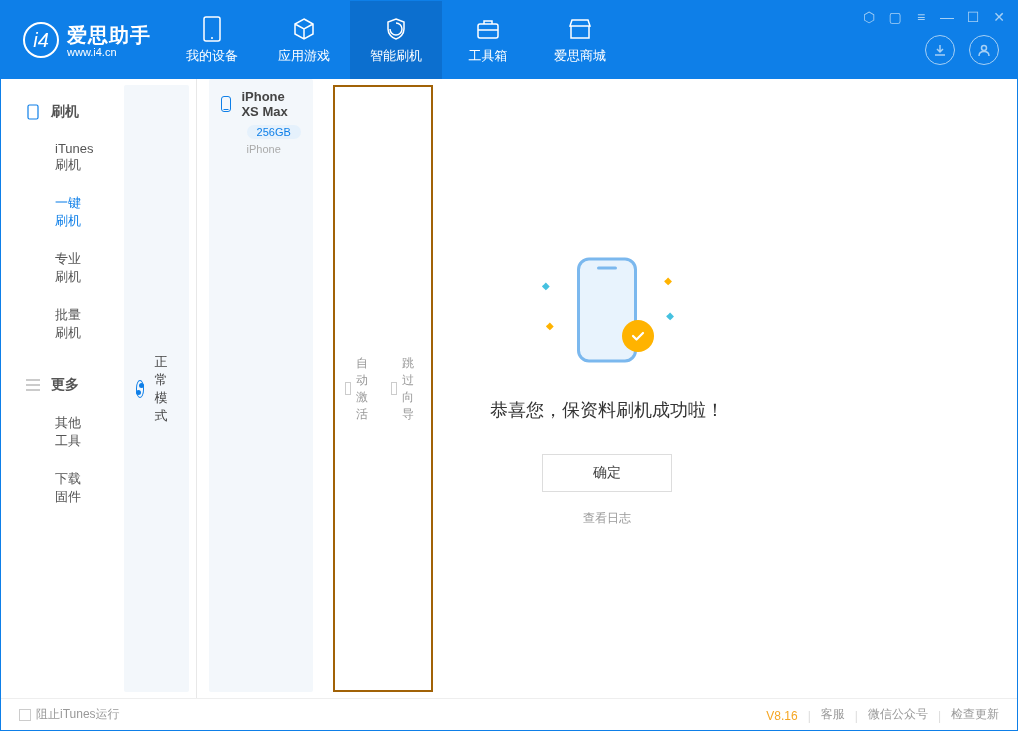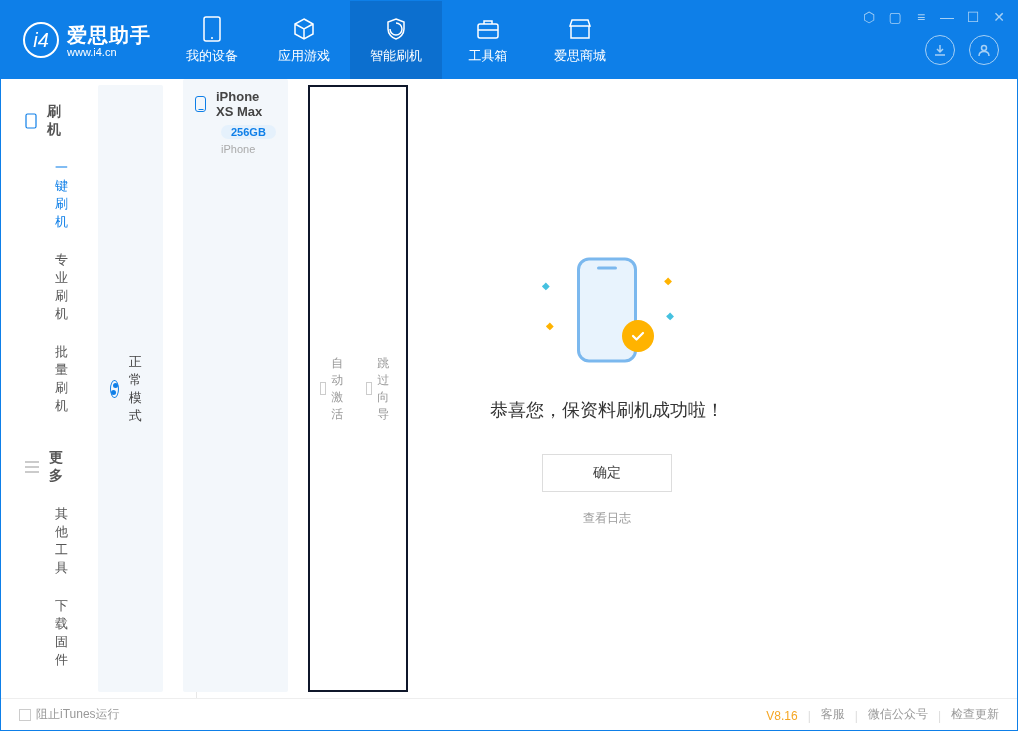--- a/index.html
+++ b/index.html
@@ -28,23 +28,23 @@
 .side-spacer { height: 18px; }
 .mode-box { margin: 6px 10px; background: #f3f7fb; border-radius: 2px; padding: 10px 12px; display: flex; align-items: center; font-size: 13px; color: #444; }
 .mode-box .mico { width: 18px; height: 18px; border: 1.5px solid #0e7fe8; border-radius: 50%; margin-right: 10px; position: relative; }
 .mode-box .mico::before, .mode-box .mico::after { content: ''; position: absolute; background: #0e7fe8; border-radius: 50%; }
 .mode-box .mico::before { width: 5px; height: 5px; top: 2px; left: 2px; }
 .mode-box .mico::after { width: 5px; height: 5px; bottom: 2px; right: 2px; }
 .device-box { margin: 0 10px 6px; background: #f3f7fb; border-radius: 2px; padding: 10px 12px; }
 .device-box .dh { display: flex; align-items: center; font-size: 13px; color: #444; font-weight: bold; }
 .device-box .dico { width: 16px; height: 16px; border: 1.5px solid #0e7fe8; border-radius: 3px; margin-right: 10px; position: relative; }
 .device-box .dico::after { content:''; position:absolute; bottom:1px; left:50%; width:5px; height:1.5px; background:#0e7fe8; transform:translateX(-50%); }
-.storage-badge { display: inline-block; background: #e5f1fc; color: #0e7fe8; font-size: 11px; padding: 1px 10px; border-radius: 10px; margin: 6px 0 2px 26px; font-weight: bold; }
+.storage-badge { display: inline-block; background: #e5f1fc; color: #0e7fe8; font-size: 11px; padding: 1px 10px; border-radius: 10px; margin: 6px 0 2px 26px; }
 .device-sub { font-size: 11px; color: #aaa; margin-left: 26px; margin-top: 2px; }
-.checkbox-row { border: 2px solid #0f172a; margin: 6px 10px; padding: 10px 10px; display: flex; gap: 16px; }
+.checkbox-row { border: 2px solid #a16207; margin: 6px 10px; padding: 10px 10px; display: flex; gap: 16px; }
 .cb { display: flex; align-items: center; font-size: 12px; color: #999; cursor: pointer; }
 .cb .box { width: 13px; height: 13px; border: 1px solid #ccc; margin-right: 5px; }
 .main { flex: 1; display: flex; flex-direction: column; align-items: center; justify-content: center; position: relative; }
 .illust { width: 150px; height: 120px; position: relative; margin-bottom: 28px; }
 .phone-shape { position: absolute; left: 50%; top: 50%; transform: translate(-50%,-50%); width: 60px; height: 105px; border: 3px solid #7bb8ee; border-radius: 12px; background: #e8f3fd; }
 .phone-shape::before { content:''; position:absolute; top:6px; left:50%; width:20px; height:3px; background:#7bb8ee; border-radius:2px; transform:translateX(-50%); }
 .check-badge { position: absolute; right: 28px; bottom: 18px; width: 32px; height: 32px; background: #ffb300; border-radius: 50%; display: flex; align-items: center; justify-content: center; }
 .check-badge svg { width: 16px; height: 16px; }
 .spark { position: absolute; font-size: 10px; }
 .s1 { left: 10px; top: 30px; color:#45c1e0; }
@@ -145,20 +145,21 @@
   <div class="sidebar">
     <div class="side-scroll">
       <div class="side-group-hdr">
         <div class="gicon">
             <svg width="12" height="16" viewBox="0 0 12 16">
               <rect x="1" y="1" width="10" height="14" rx="1.5" fill="none" stroke="#0e7fe8" stroke-width="1.2"></rect>
             </svg>
           </div>
         <span>刷机</span>
       </div>
+      <div class="side-item">iTunes刷机</div>
       <div class="side-item active">一键刷机</div>
       <div class="side-item">专业刷机</div>
       <div class="side-item">批量刷机</div>
       <div class="side-spacer"></div>
       <div class="side-group-hdr">
         <div class="gicon">
             <svg width="14" height="12" viewBox="0 0 14 12">
               <path d="M0 1 L14 1 M0 6 L14 6 M0 11 L14 11" stroke="#bbb" stroke-width="1.5"></path>
             </svg>
           </div>

